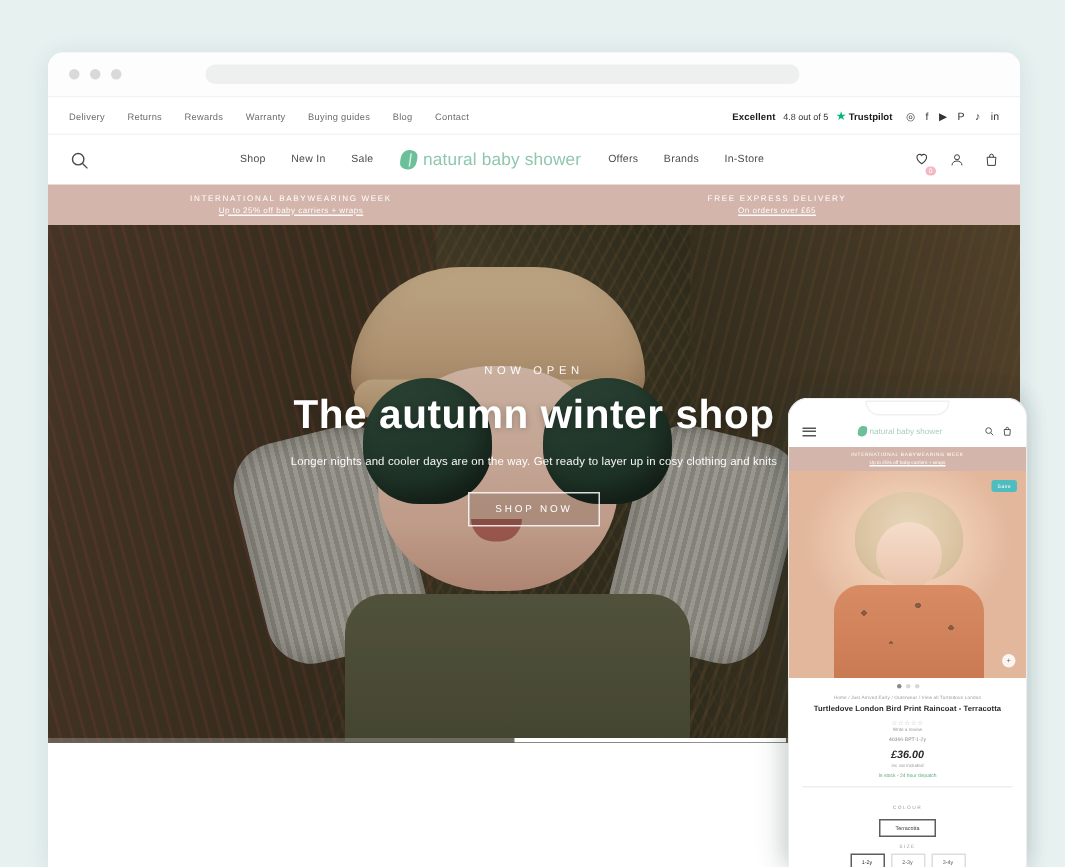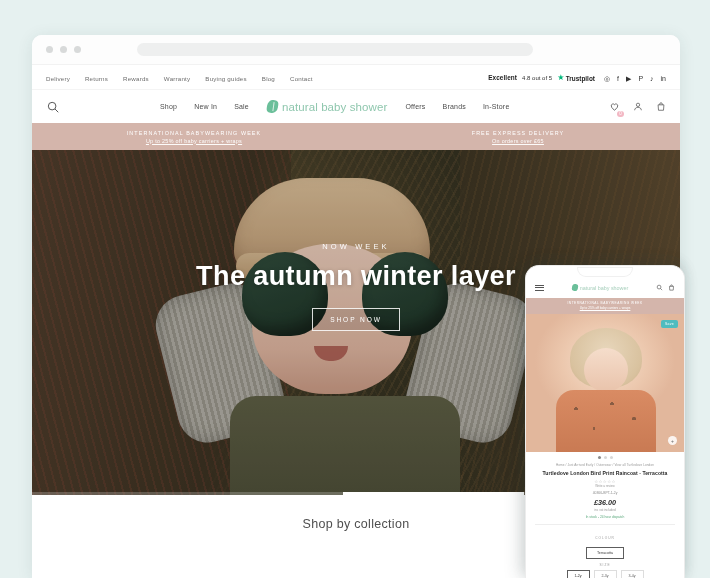--- a/index.html
+++ b/index.html
@@ -396,32 +396,30 @@
             <div class="kid-hat"></div>
             <div class="kid-face"></div>
             <div class="kid-mouth"></div>
             <div class="mitt l"></div>
             <div class="mitt r"></div>
             <div class="coat"></div>
           </div>
         </div>
         <div class="hero-overlay"></div>
         <div class="hero-content">
-          <div class="eyebrow">NOW WEEK</div>
-          <div class="hero-title">The autumn winter layer</div>
+          <div class="eyebrow">NOW OPEN</div>
+          <div class="hero-title">The autumn winter shop</div>
+          <div class="hero-sub">Longer nights and cooler days are on the way. Get ready to layer up in cosy clothing and knits</div>
           <a class="shop-btn">SHOP NOW</a>
         </div>
         <div class="hero-progress">
             <i></i>
           </div>
       </div>
 
-      <div class="collection">
-        <h2>Shop by collection</h2>
-      </div>
 
     </div>
   </div>
 
   <div class="arrow-left"></div>
 
   <div class="phone">
     <div class="ph-notch"></div>
     <div class="ph-head">
       <span class="ph-burger">

